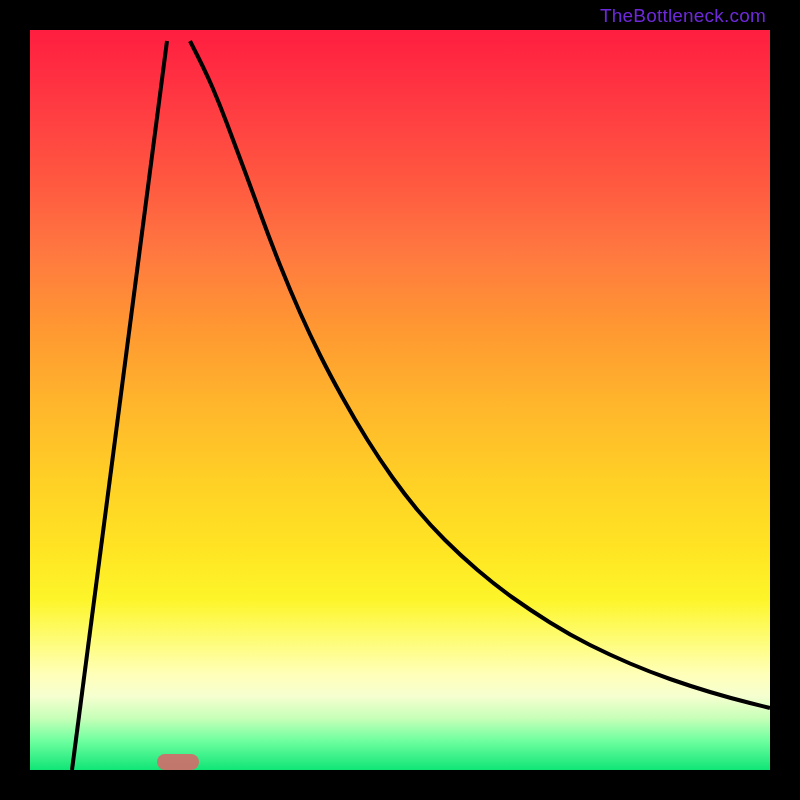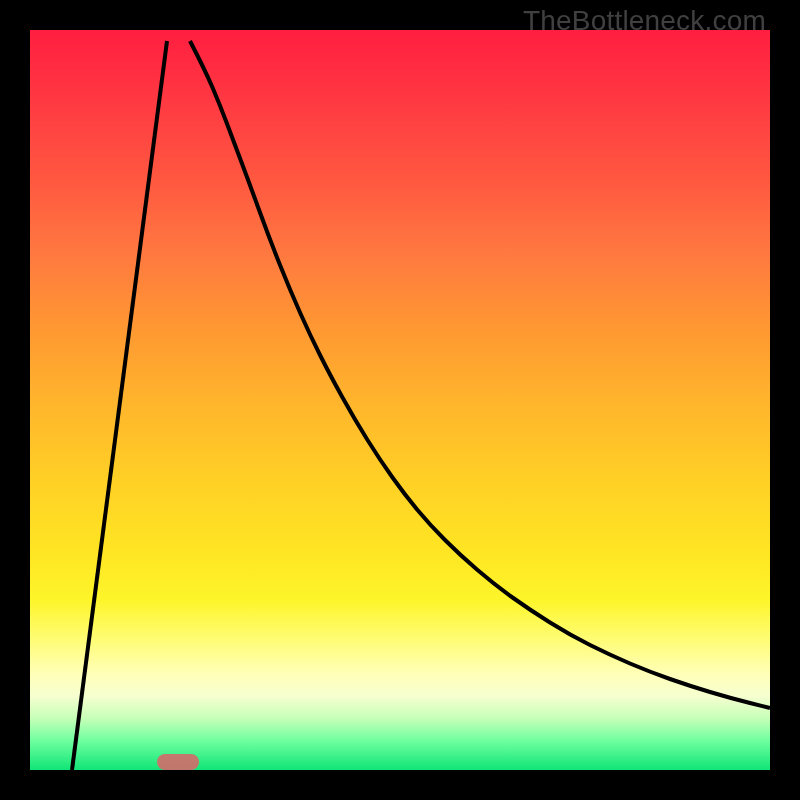--- a/index.html
+++ b/index.html
@@ -46,22 +46,22 @@
   }
   .border-left  { left: 0;   top: 0;   width: 30px;  height: 800px; }
   .border-right { left: 770px; top: 0; width: 30px;  height: 800px; }
   .border-top   { left: 0;   top: 0;   width: 800px; height: 30px;  }
   .border-bottom{ left: 0;   top: 770px; width: 800px; height: 30px; }
   .watermark {
     position: absolute;
     right: 34px;
     top: 5px;
     font-family: Arial, Helvetica, sans-serif;
-    font-size: 28px;
-    color: #404040;
+    font-size: 19px;
+    color: #6d28d9;
     letter-spacing: 0.2px;
   }
   .marker {
     position: absolute;
     width: 42px;
     height: 16px;
     border-radius: 8px;
     background: #D46A6A;
     opacity: 0.9;
   }

